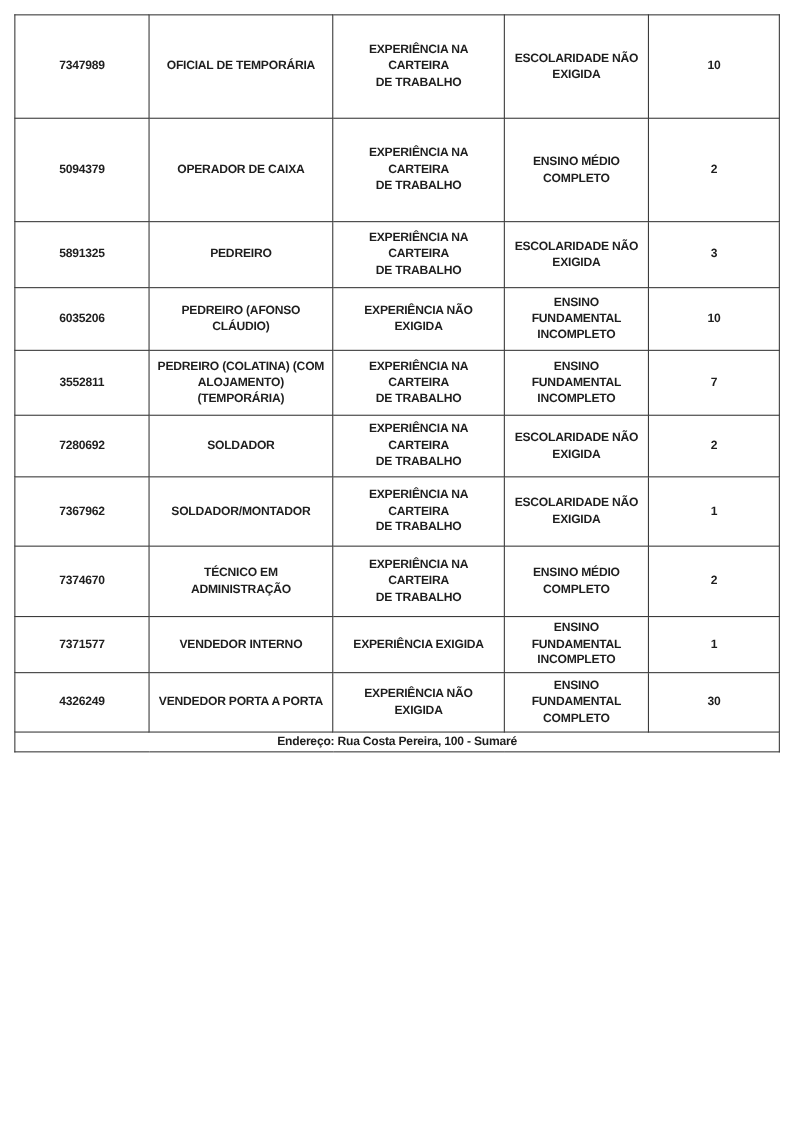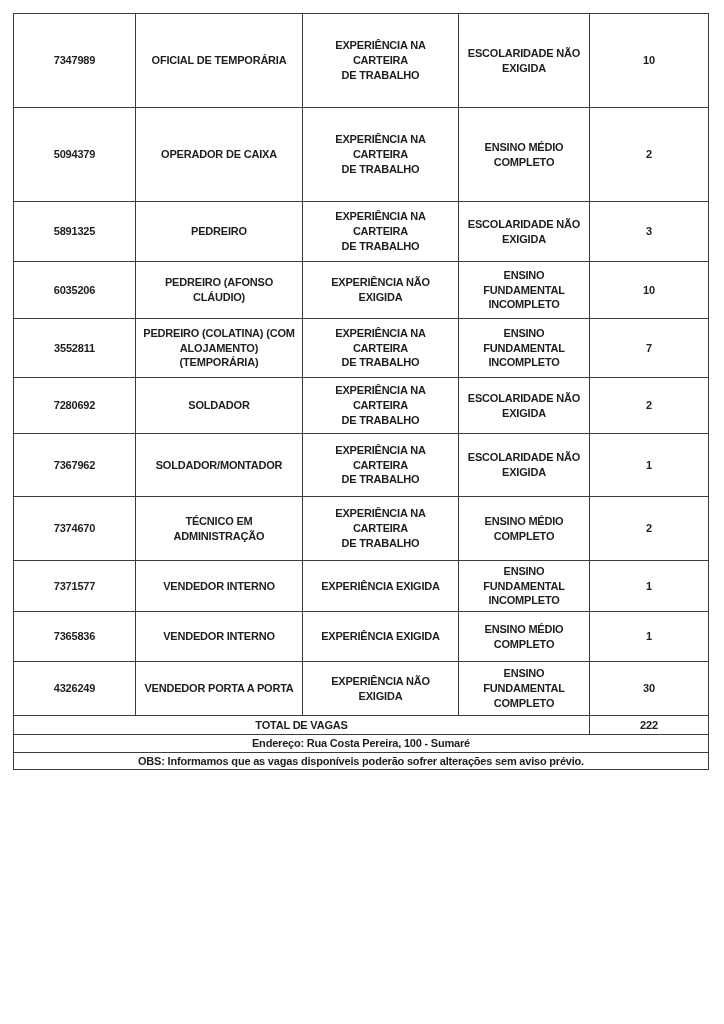--- a/index.html
+++ b/index.html
@@ -139,44 +139,29 @@
 
         <tr style="height: 51px;">
           <td>7371577</td>
           <td>VENDEDOR INTERNO</td>
           <td>EXPERIÊNCIA EXIGIDA</td>
           <td>ENSINO FUNDAMENTAL
 INCOMPLETO</td>
           <td>1</td>
         </tr>
 
-        <tr style="height: 50px;">
-          <td>7365836</td>
-          <td>VENDEDOR INTERNO</td>
-          <td>EXPERIÊNCIA EXIGIDA</td>
-          <td>ENSINO MÉDIO
-COMPLETO</td>
-          <td>1</td>
-        </tr>
 
         <tr style="height: 54px;">
           <td>4326249</td>
           <td>VENDEDOR PORTA A PORTA</td>
           <td>EXPERIÊNCIA NÃO EXIGIDA</td>
           <td>ENSINO FUNDAMENTAL
 COMPLETO</td>
           <td>30</td>
         </tr>
       </tbody>
     <tbody>
-      <tr class="total-row">
-        <td colspan="4">TOTAL DE VAGAS</td>
-        <td>222</td>
-      </tr>
       <tr class="address-row">
         <td colspan="5">Endereço: Rua Costa Pereira, 100 - Sumaré</td>
-      </tr>
-      <tr class="obs-row">
-        <td colspan="5">OBS: Informamos que as vagas disponíveis poderão sofrer alterações sem aviso prévio.</td>
       </tr>
     </tbody>
   </table>
 </div>
 
 </body></html>

